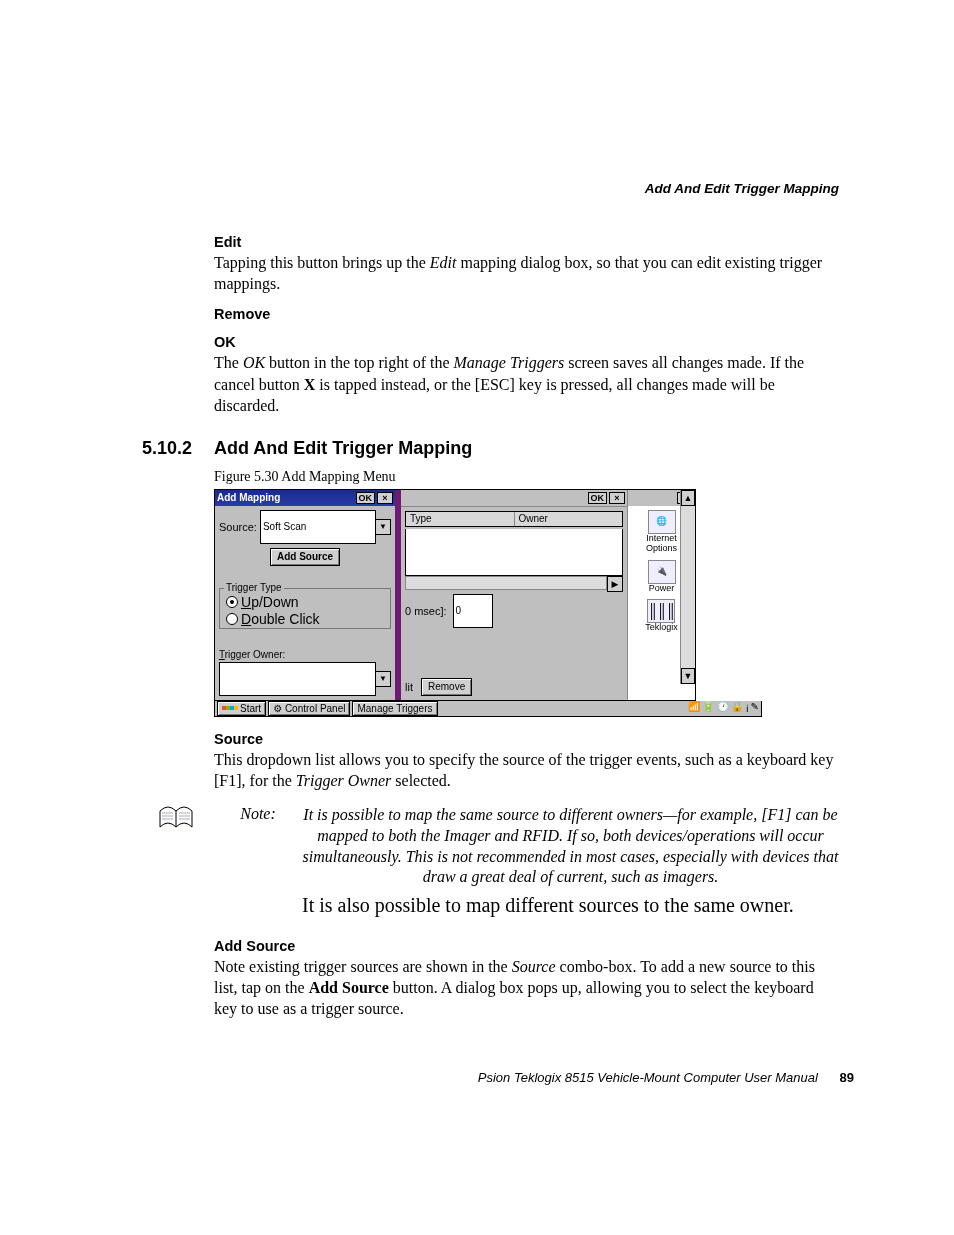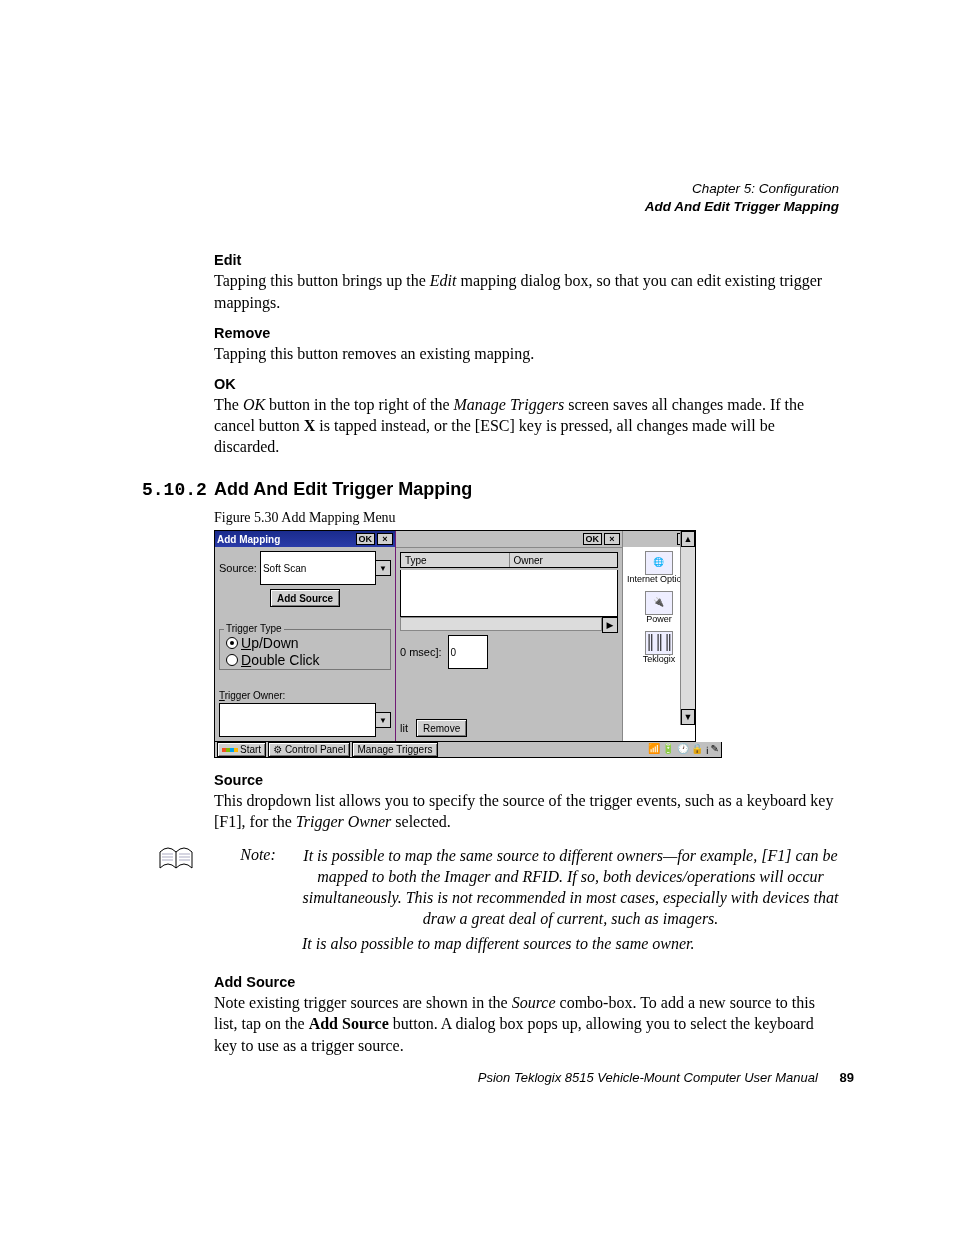--- a/index.html
+++ b/index.html
@@ -39,21 +39,21 @@
   }
   .body .ital { font-style: italic; }
   .body .bold { font-weight: bold; }
   .secrow {
     display: flex;
     align-items: baseline;
     margin-top: 22px;
     margin-bottom: 4px;
   }
   .secnum {
-    font-family: Liberation Mono, monospace;
+    font-family: Liberation Sans, sans-serif;
     font-weight: bold;
     font-size: 18px;
     width: 72px;
     margin-left: -38px;
   }
   .sectitle {
     font-family: "Trebuchet MS", Arial, sans-serif;
     font-weight: bold;
     font-size: 18px;
   }
@@ -68,21 +68,21 @@
     margin-left: 34px;
     width: 482px;
     display: flex;
     font-family: Tahoma, Arial, sans-serif;
     font-size: 11px;
     color: #000;
     background: #bfbfbf;
     border: 1px solid #000;
     box-sizing: border-box;
   }
-  .leftwin { width: 180px; border-right: 1px solid #701a75; display:flex; flex-direction:column; }
+  .leftwin { width: 180px; border-right: 6px solid #701a75; display:flex; flex-direction:column; }
   .midwin  { width: 226px; border-right: 1px solid #888; display:flex; flex-direction:column; }
   .rightwin{ flex:1; display:flex; flex-direction:column; position:relative; }
   .titlebar {
     background: linear-gradient(#1a2b8c,#2a3ba8);
     color:#fff;
     display:flex;
     align-items:center;
     height:16px;
     padding:0 2px;
     font-weight:bold;
@@ -141,21 +141,21 @@
 
   .cp-icons{background:#fff;flex:1;padding:4px 2px;display:flex;flex-direction:column;gap:6px;align-items:center;font-size:9px;}
   .cp-item{display:flex;flex-direction:column;align-items:center;text-align:center;line-height:1.1;}
   .cp-item .ic{width:26px;height:22px;display:flex;align-items:center;justify-content:center;border:1px solid #888;background:#eef;}
   .vscroll{width:14px;background:#dcdcdc;border-left:1px solid #888;position:absolute;right:0;top:0;bottom:16px;display:flex;flex-direction:column;}
   .vscroll .arrow{height:14px;background:#d0d0d0;border:1px solid #000;display:flex;align-items:center;justify-content:center;font-size:9px;}
   .vscroll .track{flex:1;}
 
   .taskbar {
     margin-left:34px;
-    width:508px;
+    width:548px;
     height:16px;
     background:#c0c0c0;
     border:1px solid #000;
     border-top:none;
     box-sizing:border-box;
     display:flex;
     align-items:center;
     font-family:Tahoma,Arial,sans-serif;
     font-size:10px;
     padding:0 2px;
@@ -164,49 +164,47 @@
   .taskbar .tray{margin-left:auto;display:flex;gap:2px;}
   .taskbar .tray span{font-size:10px;}
   .winflag{display:inline-flex;gap:0;margin-right:2px;}
   .winflag b{width:4px;height:4px;display:inline-block;}
 
   .noterow { display:flex; margin:14px 0 4px 34px;text-align:center; }
   .noteicon { width:36px; height:26px; margin-left:-56px; margin-right:20px; flex:none; position:relative;}
   .noteicon svg{width:36px;height:26px;}
   .notelabel{ font-style:italic; width:88px; flex:none; font-size:16px;}
   .notetext{ flex:1; font-style:italic; font-size:16px; line-height:1.3;}
-  .notetext2{ margin-left:122px; font-style:italic; font-size:16px; line-height:1.3; margin-top:4px; margin-bottom:20px;}
+  .notetext2{ margin-left:122px; font-size:20px; line-height:1.3; margin-top:4px; margin-bottom:20px;}
 
   .footer {
     position:absolute;
     bottom:150px;
     right:100px;
     font-family:"Trebuchet MS",Arial,sans-serif;
     font-style:italic;
     font-size:13px;
   }
   .footer .pn{ font-weight:bold; font-style:normal; margin-left:18px;}
 </style>
 </head>
 <body>
 
 <div class="page">
 
   <div class="header">
-    <div>Chapter 5: Configuration</div>
     <div class="line2">Add And Edit Trigger Mapping</div>
   </div>
 
   <div class="subhead">Edit</div>
   <div class="body">
     <span>Tapping this button brings up the </span><span class="ital">Edit</span><span> mapping dialog box, so that you can edit existing trigger mappings.</span>
   </div>
 
   <div class="subhead">Remove</div>
-  <div class="body">Tapping this button removes an existing mapping.</div>
 
   <div class="subhead">OK</div>
   <div class="body">
     <span>The </span><span class="ital">OK</span><span> button in the top right of the </span><span class="ital">Manage Triggers</span><span> screen saves all changes made. If the cancel button </span><span class="bold">X</span><span> is tapped instead, or the [ESC] key is pressed, all changes made will be discarded.</span>
   </div>
 
   <div class="secrow">
     <div class="secnum">5.10.2</div>
     <div class="sectitle">Add And Edit Trigger Mapping</div>
   </div>

